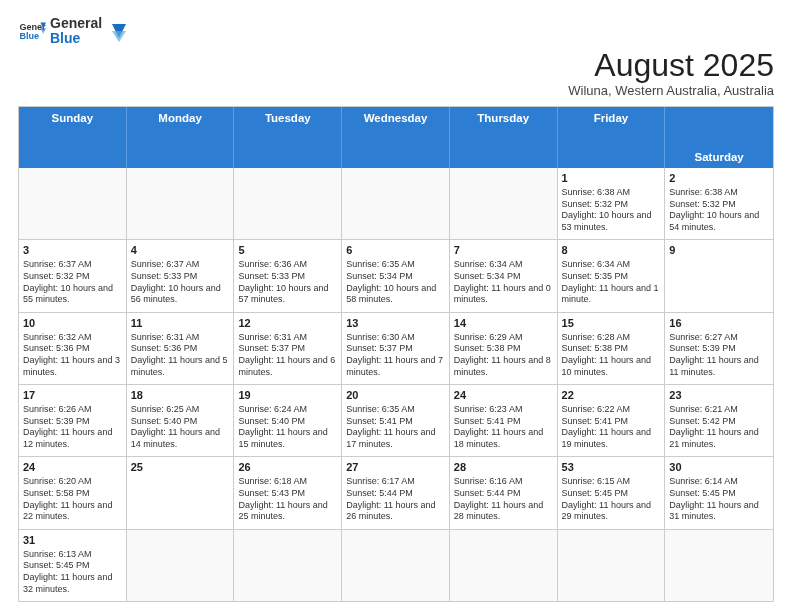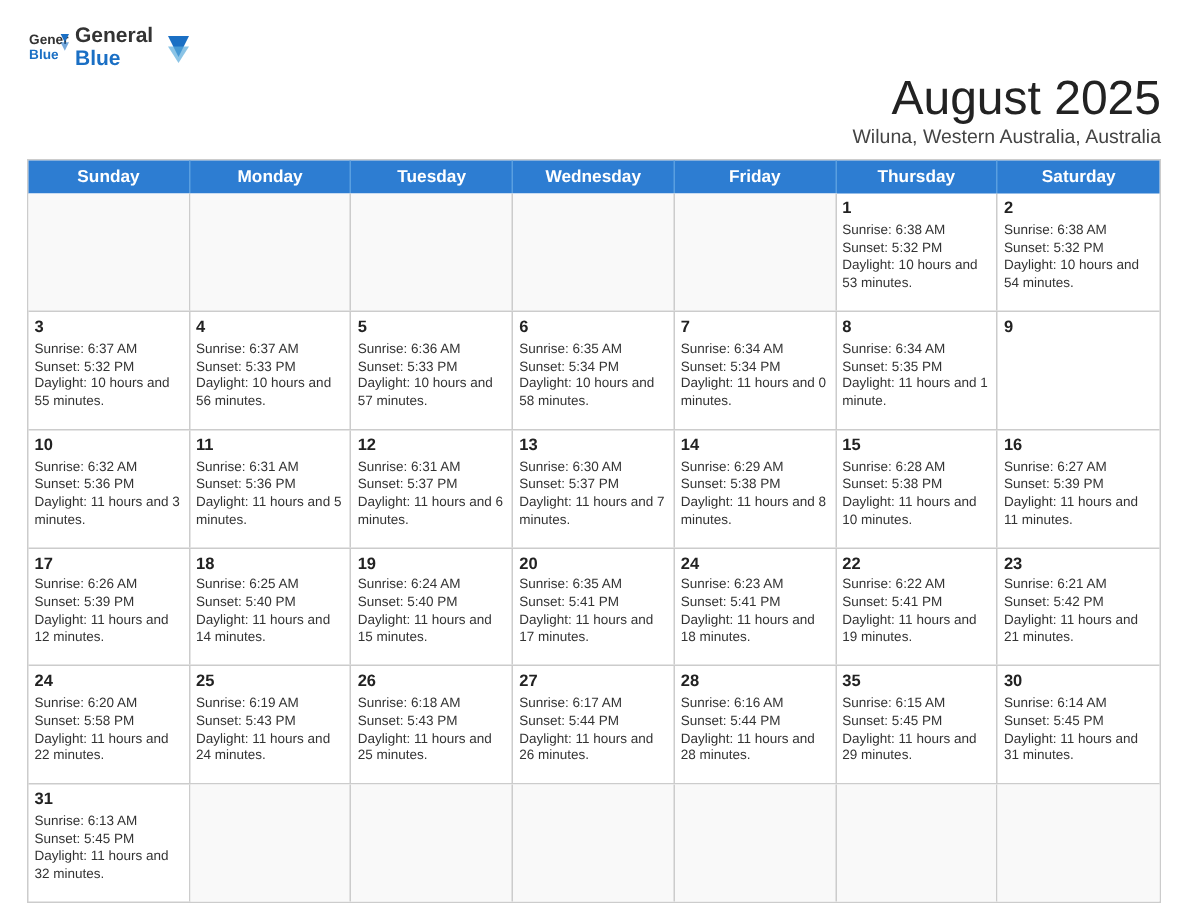--- a/index.html
+++ b/index.html
@@ -58,21 +58,21 @@
       background: #2d7dd2;
     }
     .cal-header-cell {
       color: #fff;
       font-size: 11.5px;
       font-weight: bold;
       text-align: center;
       padding: 5px 2px;
       border-right: 1px solid #5a9fe0;
     }
-    .cal-header-cell:last-child { border-right: none; }
+    .cal-header-cell:last-child { border-right: none; margin-top: 39px; }
     .cal-body {
       display: flex;
       flex-direction: column;
       flex: 1;
     }
     .cal-row {
       display: grid;
       grid-template-columns: repeat(7, 1fr);
       flex: 1;
       border-top: 1px solid #ccc;
@@ -128,22 +128,22 @@
       <div class="subtitle">Wiluna, Western Australia, Australia</div>
     </div>
   </div>
 
   <div class="calendar">
     <div class="cal-header" id="cal-header">
         <div class="cal-header-cell">Sunday</div>
         <div class="cal-header-cell">Monday</div>
         <div class="cal-header-cell">Tuesday</div>
         <div class="cal-header-cell">Wednesday</div>
+        <div class="cal-header-cell">Thursday</div>
         <div class="cal-header-cell">Friday</div>
-        <div class="cal-header-cell">Thursday</div>
         <div class="cal-header-cell">Saturday</div>
       </div>
     <div class="cal-body" id="cal-body">
         <div class="cal-row">
           <div class="cal-cell empty"></div>
           <div class="cal-cell empty"></div>
           <div class="cal-cell empty"></div>
           <div class="cal-cell empty"></div>
           <div class="cal-cell empty"></div>
           <div class="cal-cell">
@@ -290,44 +290,41 @@
         </div>
         <div class="cal-row">
           <div class="cal-cell">
             <span class="day-number">24</span>
             <div class="day-info">Sunrise: 6:20 AM
 Sunset: 5:58 PM
 Daylight: 11 hours and 22 minutes.</div>
           </div>
           <div class="cal-cell">
             <span class="day-number">25</span>
-            <div class="day-info">Sunrise: 6:19 AM
-Sunset: 5:43 PM
-Daylight: 11 hours and 24 minutes.</div>
           </div>
           <div class="cal-cell">
             <span class="day-number">26</span>
             <div class="day-info">Sunrise: 6:18 AM
 Sunset: 5:43 PM
 Daylight: 11 hours and 25 minutes.</div>
           </div>
           <div class="cal-cell">
             <span class="day-number">27</span>
             <div class="day-info">Sunrise: 6:17 AM
 Sunset: 5:44 PM
 Daylight: 11 hours and 26 minutes.</div>
           </div>
           <div class="cal-cell">
             <span class="day-number">28</span>
             <div class="day-info">Sunrise: 6:16 AM
 Sunset: 5:44 PM
 Daylight: 11 hours and 28 minutes.</div>
           </div>
           <div class="cal-cell">
-            <span class="day-number">35</span>
+            <span class="day-number">53</span>
             <div class="day-info">Sunrise: 6:15 AM
 Sunset: 5:45 PM
 Daylight: 11 hours and 29 minutes.</div>
           </div>
           <div class="cal-cell">
             <span class="day-number">30</span>
             <div class="day-info">Sunrise: 6:14 AM
 Sunset: 5:45 PM
 Daylight: 11 hours and 31 minutes.</div>
           </div>

